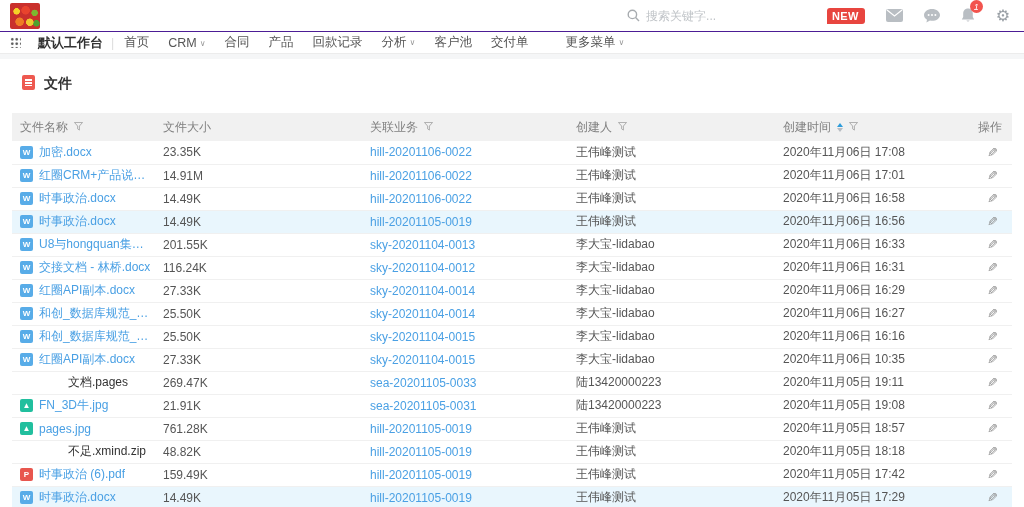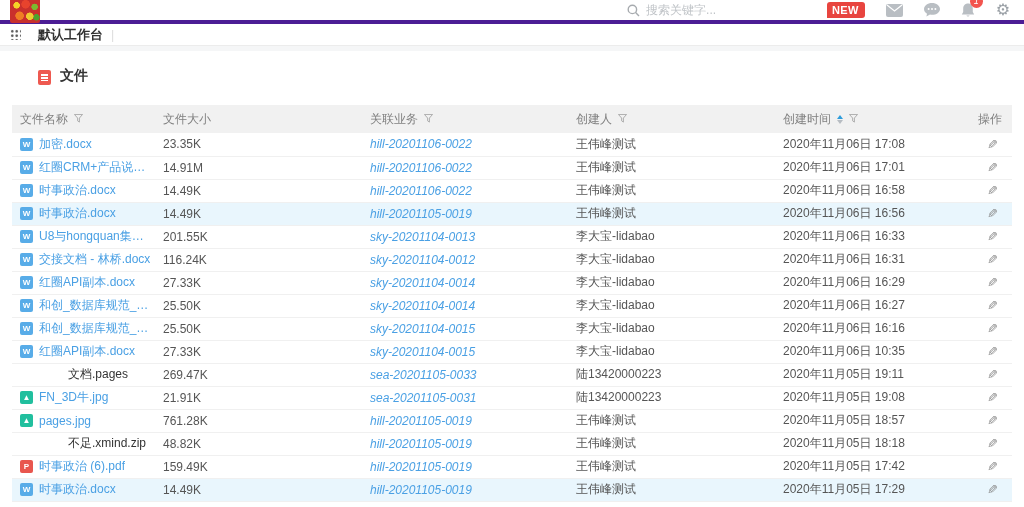--- a/index.html
+++ b/index.html
@@ -1,20 +1,20 @@
 <!DOCTYPE html>
 <html><head>
 <meta charset="utf-8">
 <style>
   * { margin:0; padding:0; box-sizing:border-box; }
   html,body { width:1024px; height:507px; overflow:hidden; background:#fff;
     font-family:"Liberation Sans","DejaVu Sans",sans-serif; }
 
   
-  .topbar { height:24px; background:#fff; border-bottom:4px solid #4c1d95;
+  .topbar { height:32px; background:#fff; border-bottom:1px solid #4c1d95;
     display:flex; align-items:center; padding:0 14px 0 10px; }
   .logo { width:30px; height:26px; border-radius:2px; cursor:pointer;
     background:
       radial-gradient(circle at 22% 32%, #f5d327 0 3px, transparent 3.5px),
       radial-gradient(circle at 52% 28%, #e8432d 0 4px, transparent 4.5px),
       radial-gradient(circle at 82% 38%, #7cb82f 0 3px, transparent 3.5px),
       radial-gradient(circle at 32% 72%, #ef7d24 0 4px, transparent 4.5px),
       radial-gradient(circle at 66% 74%, #f0c92f 0 3.5px, transparent 4px),
       radial-gradient(circle at 88% 78%, #4ea12e 0 3px, transparent 3.5px),
       #c9302c; }
@@ -41,21 +41,21 @@
   .workspace { font-weight:bold; color:#333; font-size:13px; margin-right:8px; cursor:pointer;padding-left:9px; }
   .nav-sep { color:#ddd; margin-right:10px; }
   .nav-menu { display:flex; align-items:center; }
   .nav-item { color:#555; margin-right:19px; cursor:pointer; white-space:nowrap; }
   .nav-item .caret { font-size:8px; color:#999; margin-left:3px; vertical-align:1px; }
   .nav-item.more { margin-left:18px; }
 
   
   .gap { height:5px; background:#f5f6f7; }
   .content { background:#fff; height:444px; }
-  .page-header { display:flex; align-items:flex-end; padding:16px 0 14px 22px;margin-left:16px; }
+  .page-header { display:flex; align-items:flex-start; padding:16px 0 14px 22px; }
   .title-icon { width:13px; height:15px; background:#ee5950; border-radius:2px; margin-right:9px;
     position:relative; }
   .title-icon::after { content:""; position:absolute; left:3px; top:4px; width:7px; height:7px;
     background:linear-gradient(#fff 0 1.5px, transparent 1.5px 3px, #fff 3px 4.5px, transparent 4.5px 6px, #fff 6px 7px); }
   .page-title { font-size:14px; color:#333; font-weight:bold; }
 
   
   table { border-collapse:collapse; table-layout:fixed; width:1000px; margin:6px 12px 0 12px; font-size:12px; }
   col.c1{width:143px} col.c2{width:207px} col.c3{width:206px}
   col.c4{width:207px} col.c5{width:192px} col.c6{width:45px}
@@ -67,21 +67,21 @@
     color:#555; white-space:nowrap; overflow:hidden; text-overflow:ellipsis; }
   tbody tr.hl td { background:#e9f6fd; }
   .fname { display:flex; align-items:center; gap:6px; overflow:hidden; }
   .ftype { flex:0 0 13px; width:13px; height:13px; border-radius:2px; color:#fff;
     font-size:8px; font-weight:bold; display:inline-flex; align-items:center; justify-content:center; }
   .ftype.docx { background:#58ace8; }
   .ftype.jpg  { background:#21bf9e; }
   .ftype.pdf  { background:#e8564e; }
   a.flink { color:#4aa0e4; text-decoration:none; overflow:hidden; text-overflow:ellipsis; cursor:pointer; }
   .fplain { color:#333;margin-left:48px; }
-  a.blink { color:#4aa0e4; text-decoration:none; cursor:pointer;font-style:italic; }
+  a.blink { color:#4aa0e4; text-decoration:none; cursor:pointer; }
   .edit-cell { text-align:right; padding-right:14px; }
   .pencil { color:#8a8a8a; font-size:13px; cursor:pointer; display:inline-block; transform:scaleX(-1); }
 
   .sorter { display:inline-flex; flex-direction:column; gap:1px; }
   .sorter .up { width:0; height:0; border-left:3.5px solid transparent; border-right:3.5px solid transparent;
     border-bottom:4px solid #2d9cdb; }
   .sorter .down { width:0; height:0; border-left:3.5px solid transparent; border-right:3.5px solid transparent;
     border-top:4px solid #b7bcc2; }
   .funnel { display:inline-block; }
 </style>
@@ -129,20 +129,31 @@
     <span class="icon-btn">
       <span class="gear-glyph">⚙</span>
     </span>
   </div>
 </div>
 
 <div class="navbar">
   <span class="grid-icon"></span>
   <span class="workspace">默认工作台</span>
   <span class="nav-sep">|</span>
+  <nav class="nav-menu">
+      <span class="nav-item">首页</span>
+      <span class="nav-item">CRM<span class="caret">∨</span></span>
+      <span class="nav-item">合同</span>
+      <span class="nav-item">产品</span>
+      <span class="nav-item">回款记录</span>
+      <span class="nav-item">分析<span class="caret">∨</span></span>
+      <span class="nav-item">客户池</span>
+      <span class="nav-item">交付单</span>
+      <span class="nav-item more">更多菜单<span class="caret">∨</span></span>
+    </nav>
 </div>
 
 <div class="gap"></div>
 
 <div class="content">
   <div class="page-header">
     <span class="title-icon"></span>
     <span class="page-title">文件</span>
   </div>
 

